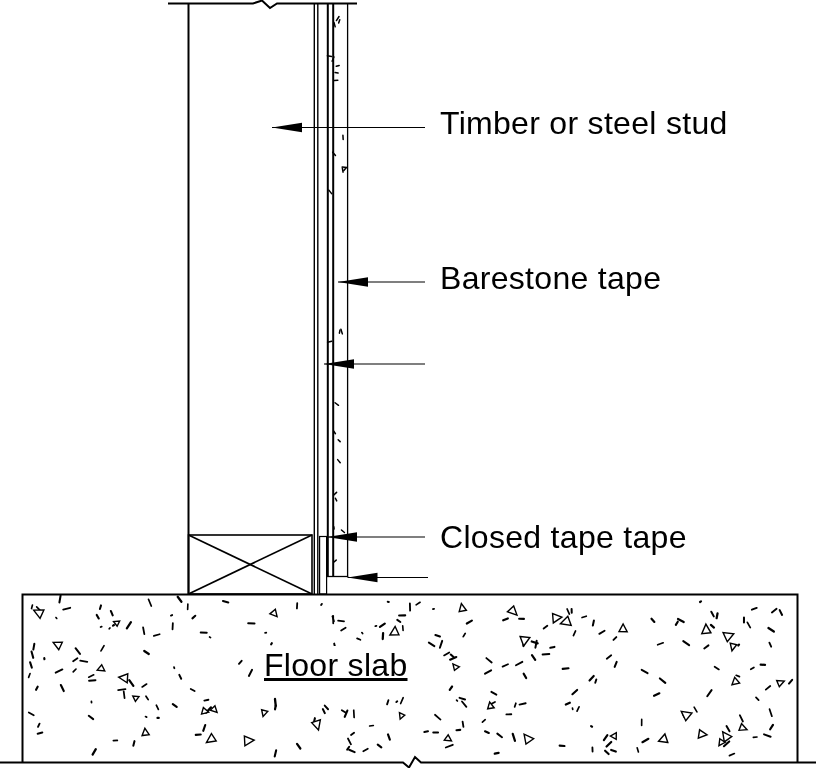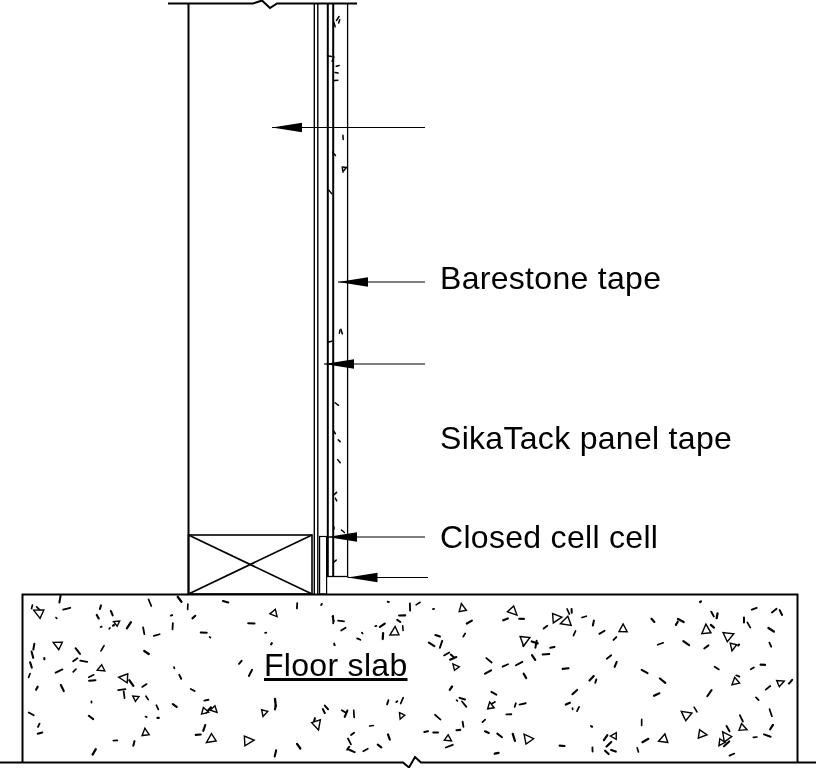--- a/index.html
+++ b/index.html
@@ -344,24 +344,24 @@
       <polygon class="fillink" points="324,364 354,359.2 354,368.8"></polygon>
 
       <line class="ln" stroke-width="1.1" x1="327" y1="537" x2="425" y2="537"></line>
       <polygon class="fillink" points="327,537 357,532.2 357,541.8"></polygon>
 
       <line class="ln" stroke-width="1.1" x1="347.5" y1="577.5" x2="428" y2="577.5"></line>
       <polygon class="fillink" points="347.5,577.5 377.5,572.7 377.5,582.3"></polygon>
     </g>
   </svg>
 
+  <div class="lbl" style="left:440px; top:104px">Timber or steel stud</div>
 
   <div class="lbl" style="left:440px; top:259px">Barestone tape</div>
 
   <div class="lbl" style="left:440px; top:343px">
-    <div>SikaTack panel tape</div>
   </div>
 
-  <div class="lbl" style="left:440px; top:518px">Closed cell cell</div>
+  <div class="lbl" style="left:440px; top:518px">Closed tape tape</div>
 
 
   <div class="lbl bg" style="left:261px; top:646px">Floor slab</div>
 </div>
 
 </body></html>

